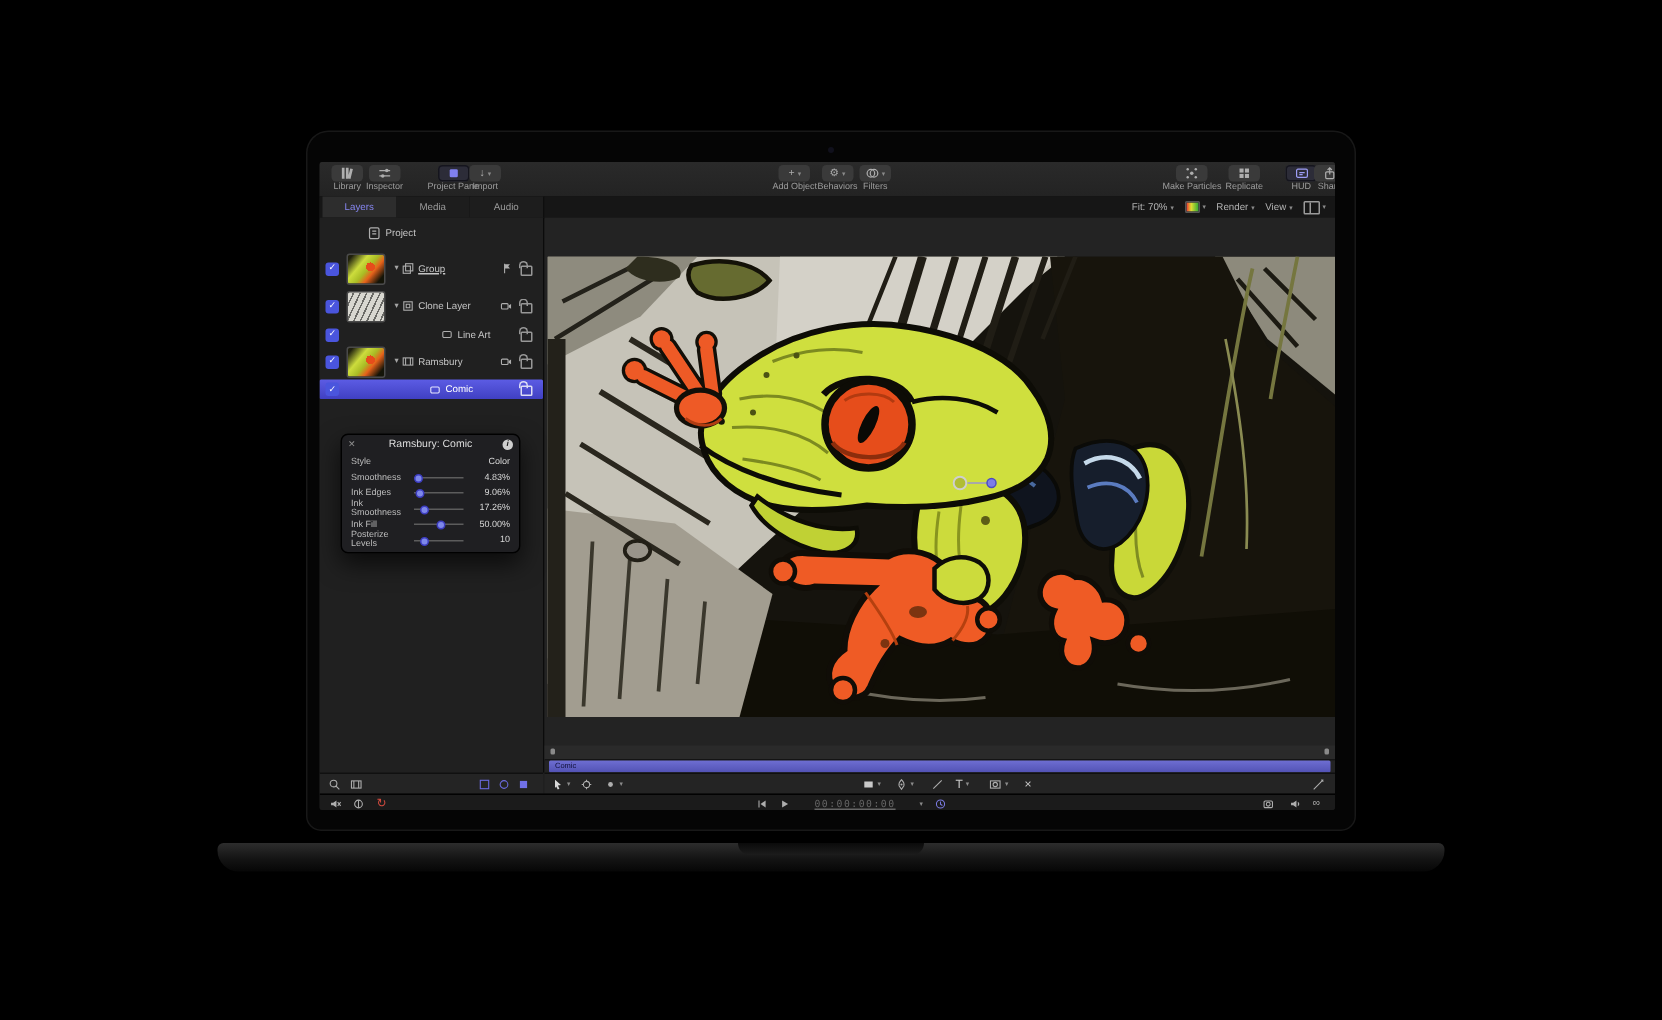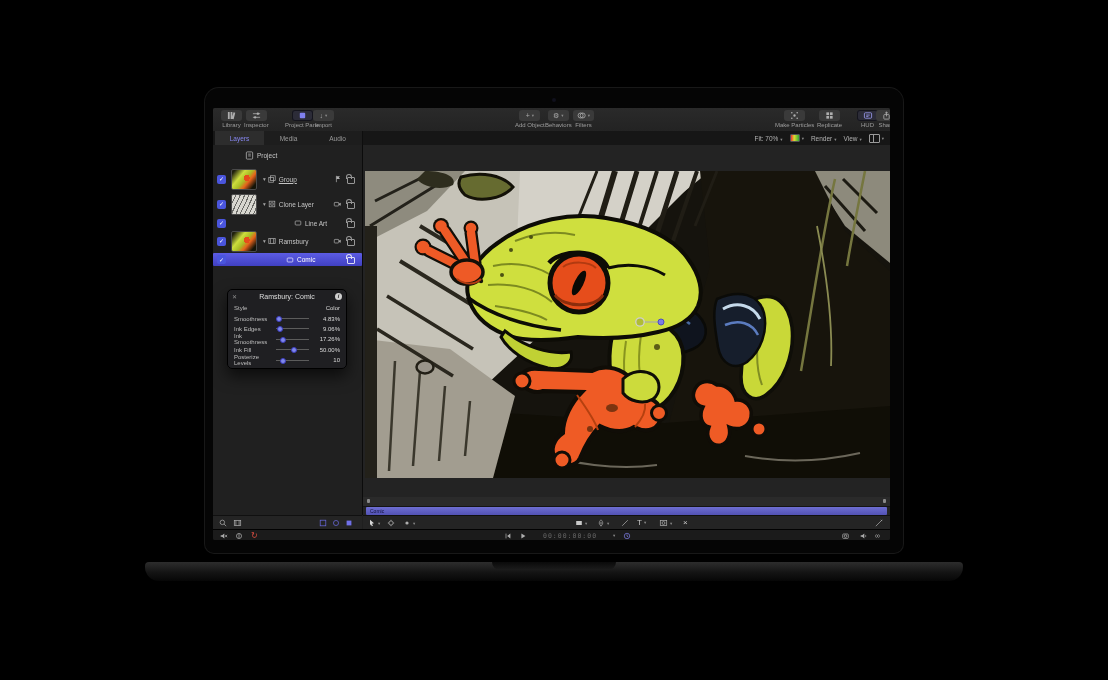--- a/index.html
+++ b/index.html
@@ -73,21 +73,21 @@
   .ruler{position:absolute;left:150px;top:389px;width:527px;height:9px;background:#2a2a2a;border-bottom:1px solid #141414;}
   .mk{position:absolute;top:2px;width:3px;height:4px;background:#8a8a8a;border-radius:1px;}
   .track{position:absolute;left:153px;top:399px;width:521px;height:8px;border-radius:1px;
      background:linear-gradient(#6e6ed2,#5252b4);display:flex;align-items:center;}
   .track .tlb{font-size:5px;color:#101038;margin-left:4px;}
   
   .toolsbar{position:absolute;left:150px;top:407px;width:527px;height:14px;background:#242424;border-top:1px solid #101010;}
   .pfooter{position:absolute;left:0;top:407px;width:149px;height:14px;background:#242424;border-top:1px solid #101010;}
   .transport{position:absolute;left:0;top:421px;width:677px;height:11px;background:#1b1b1b;border-top:1px solid #020202;display:flex;align-items:center;}
   .titem{position:absolute;display:flex;align-items:center;}
-  .tc{font-family:"DejaVu Sans Mono",monospace;font-size:6.5px;color:#666;letter-spacing:1px;}
+  .tc{font-family:"DejaVu Sans Mono",monospace;font-size:6.5px;color:#666;letter-spacing:1px;text-decoration:underline;}
   .red{color:#d34b3f;font-size:8px;line-height:8px;}
   .glyph{font-size:7px;color:#ababab;line-height:7px;}
 </style>
 </head>
 <body>
 
 <div class="stage">
   <div class="screen">
     <div class="camdot"></div>
 

